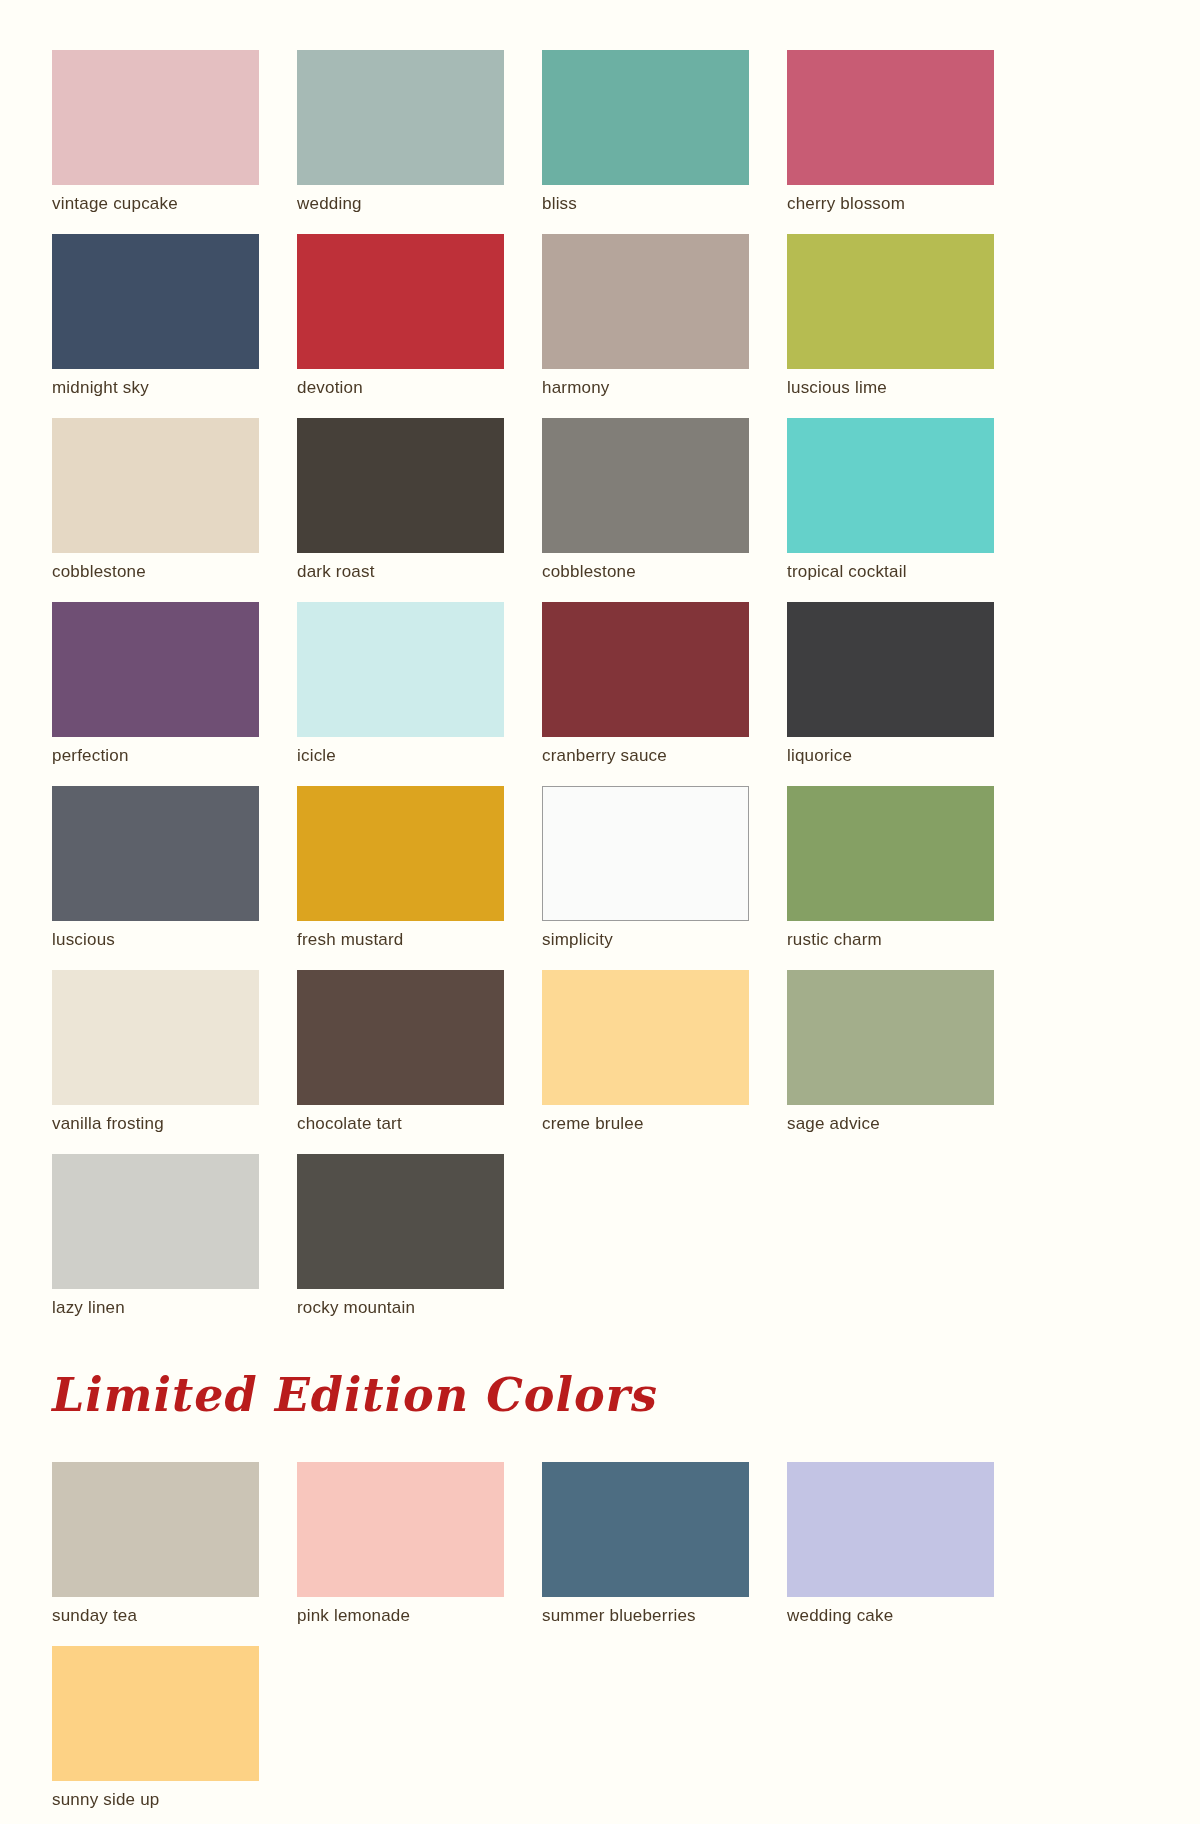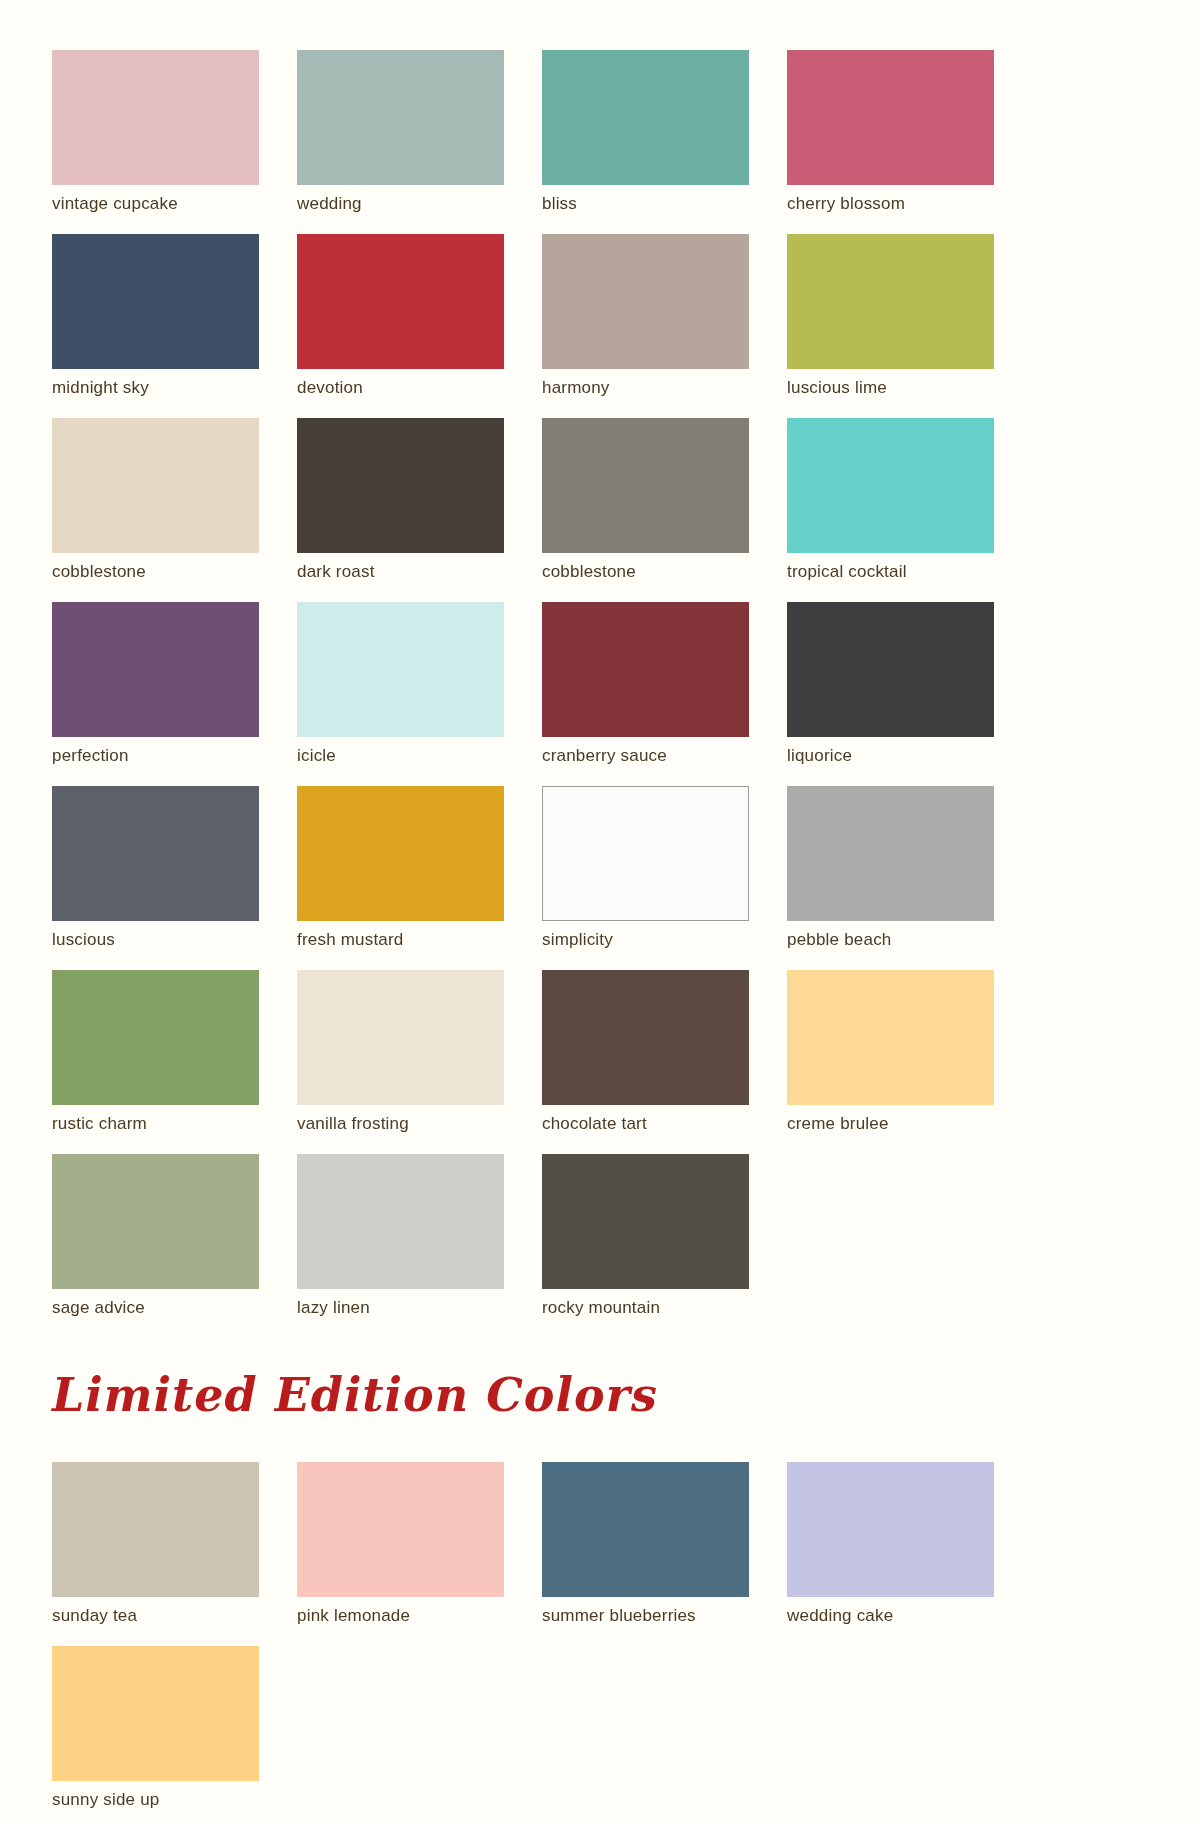--- a/index.html
+++ b/index.html
@@ -145,24 +145,20 @@
       </div>
       <div class="swatch-cell">
         <div class="swatch-chip" style="background: rgb(220, 164, 31);"></div>
         <div class="swatch-label">fresh mustard</div>
       </div>
       <div class="swatch-cell">
         <div class="swatch-chip bordered" style="background: rgb(250, 251, 250);"></div>
         <div class="swatch-label">simplicity</div>
       </div>
       <div class="swatch-cell">
-        <div class="swatch-chip" style="background: rgb(171, 171, 171);"></div>
-        <div class="swatch-label">pebble beach</div>
-      </div>
-      <div class="swatch-cell">
         <div class="swatch-chip" style="background: rgb(133, 160, 100);"></div>
         <div class="swatch-label">rustic charm</div>
       </div>
       <div class="swatch-cell">
         <div class="swatch-chip" style="background: rgb(236, 229, 214);"></div>
         <div class="swatch-label">vanilla frosting</div>
       </div>
       <div class="swatch-cell">
         <div class="swatch-chip" style="background: rgb(92, 74, 66);"></div>
         <div class="swatch-label">chocolate tart</div>

